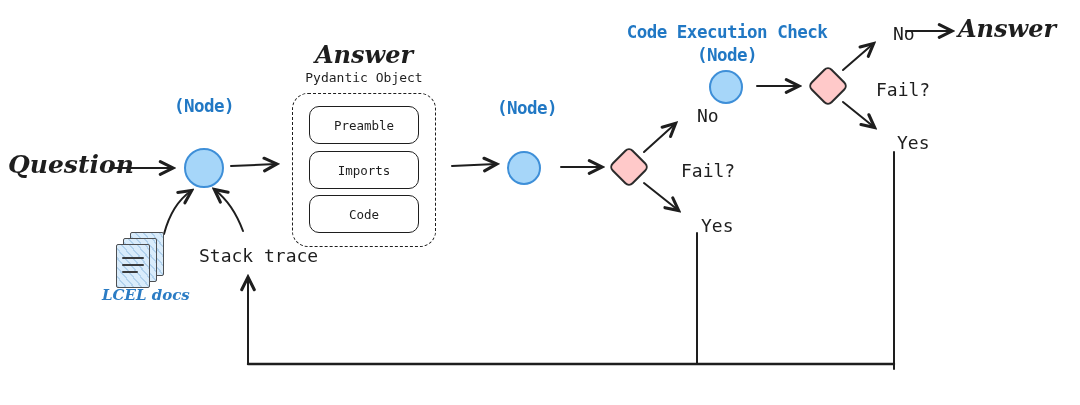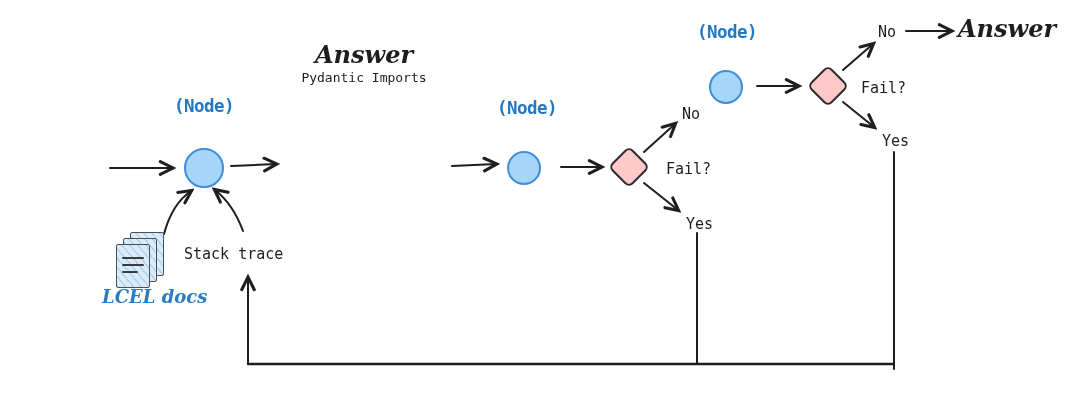--- a/index.html
+++ b/index.html
@@ -17,21 +17,21 @@
   .dashed-box{border:1.8px dashed #1e1e1e;border-radius:16px;box-sizing:border-box;}
   .field-box{border:1.6px solid #1e1e1e;border-radius:10px;background:#fff;
              display:flex;align-items:center;justify-content:center;
              font-size:12.5px;font-family:"DejaVu Sans Mono", monospace;box-sizing:border-box;}
   .page{position:absolute;width:34px;height:44px;box-sizing:border-box;
         border:1.6px solid #4d4f52;border-radius:2px;
         background:#d9ecfb;
         background-image:repeating-linear-gradient(50deg, rgba(130,178,220,0.45) 0 1.5px, transparent 1.5px 6px);}
   .page-line{position:absolute;left:5px;height:2px;background:#3a3c3e;border-radius:1px;}
   svg{position:absolute;left:0;top:0;}
-  .lbl-sm{font-size:15px;}
+  .lbl-sm{font-size:18px;margin-left:15px;}
 </style>
 </head>
 <body>
 
 <div id="canvas">
 
   <svg width="1080" height="405" viewBox="0 0 1080 405">
     <defs>
       <marker id="ah" viewBox="0 0 10 10" refX="8" refY="5" markerWidth="9" markerHeight="9" orient="auto-start-reverse">
         <path d="M1.5,1.5 L8.5,5 L1.5,8.5" fill="none" stroke="#1e1e1e" stroke-width="1.7" stroke-linecap="round"></path>
@@ -50,40 +50,47 @@
       <path d="M906,31 L951,31" marker-end="url(#ah)"></path>
       <path d="M164,234 Q 172,204 191,191" marker-end="url(#ah)"></path>
       <path d="M243,231 Q 233,204 215,190" marker-end="url(#ah)"></path>
       <path d="M697,233 L697,364"></path>
       <path d="M894,152 L894,369"></path>
       <path d="M248,364 L894,364" stroke-width="2.4"></path>
       <path d="M248,364 L248,278" marker-end="url(#ah)"></path>
     </g>
   </svg>
 
+  <div class="abs hand" style="left:8px;top:152px;font-size:25px;">Question</div>
 
   <div class="abs blue-title" style="left:128px;top:95px;width:152px;">
     <div>(Node)</div>
   </div>
   <div class="abs circle-node" style="left:184px;top:148px;width:40px;height:40px;"></div>
 
   <div class="abs hand" style="left:292px;top:42px;width:144px;text-align:center;font-size:24px;">Answer</div>
-  <div class="abs mono" style="left:292px;top:71px;width:144px;text-align:center;font-size:13px;">Pydantic Imports</div>
+  <div class="abs mono" style="left:292px;top:71px;width:144px;text-align:center;font-size:13px;">Pydantic Object</div>
+  <div class="abs dashed-box" style="left:292px;top:93px;width:144px;height:154px;">
+    <div class="field-box" style="position:absolute;left:16px;top:12px;width:110px;height:38px;">Preamble</div>
+    <div class="field-box" style="position:absolute;left:16px;top:57px;width:110px;height:38px;">Imports</div>
+    <div class="field-box" style="position:absolute;left:16px;top:101px;width:110px;height:38px;">Code</div>
+  </div>
 
   <div class="abs blue-title" style="left:448px;top:97px;width:158px;">
     <div>(Node)</div>
   </div>
   <div class="abs circle-node" style="left:507px;top:151px;width:34px;height:34px;"></div>
 
   <div class="abs diamond-node" style="left:614px;top:152px;width:30px;height:30px;"></div>
   <div class="abs mono lbl-sm" style="left:666px;top:161px;">Fail?</div>
   <div class="abs mono lbl-sm" style="left:682px;top:106px;">No</div>
   <div class="abs mono lbl-sm" style="left:686px;top:216px;">Yes</div>
 
   <div class="abs blue-title" style="left:607px;top:21px;width:240px;">
+    <div>Code Execution Check</div>
     <div>(Node)</div>
   </div>
   <div class="abs circle-node" style="left:709px;top:70px;width:34px;height:34px;"></div>
 
   <div class="abs diamond-node" style="left:813px;top:71px;width:30px;height:30px;"></div>
   <div class="abs mono lbl-sm" style="left:861px;top:80px;">Fail?</div>
   <div class="abs mono lbl-sm" style="left:878px;top:24px;">No</div>
   <div class="abs mono lbl-sm" style="left:882px;top:133px;">Yes</div>
 
   <div class="abs hand" style="left:958px;top:16px;font-size:24px;">Answer</div>
@@ -92,15 +99,15 @@
 
   <div class="abs" style="left:116px;top:232px;width:62px;height:58px;">
     <div class="page" style="left:14px;top:0px;"></div>
     <div class="page" style="left:7px;top:6px;"></div>
     <div class="page" style="left:0px;top:12px;">
       <div class="page-line" style="top:12px;width:22px;"></div>
       <div class="page-line" style="top:19px;width:22px;"></div>
       <div class="page-line" style="top:26px;width:16px;"></div>
     </div>
   </div>
-  <div class="abs hand-blue" style="left:102px;top:288px;font-size:18px;">LCEL docs</div>
+  <div class="abs hand-blue" style="left:102px;top:288px;font-size:15px;">LCEL docs</div>
 
 </div>
 
 </body></html>

